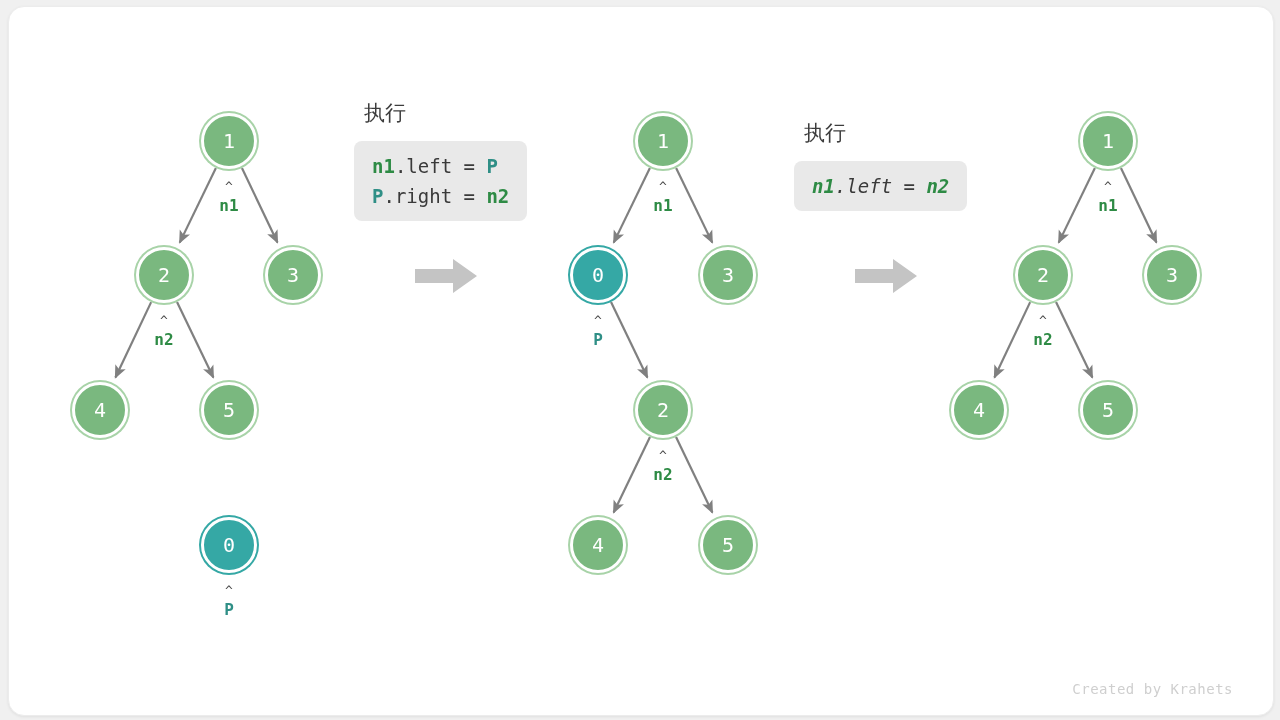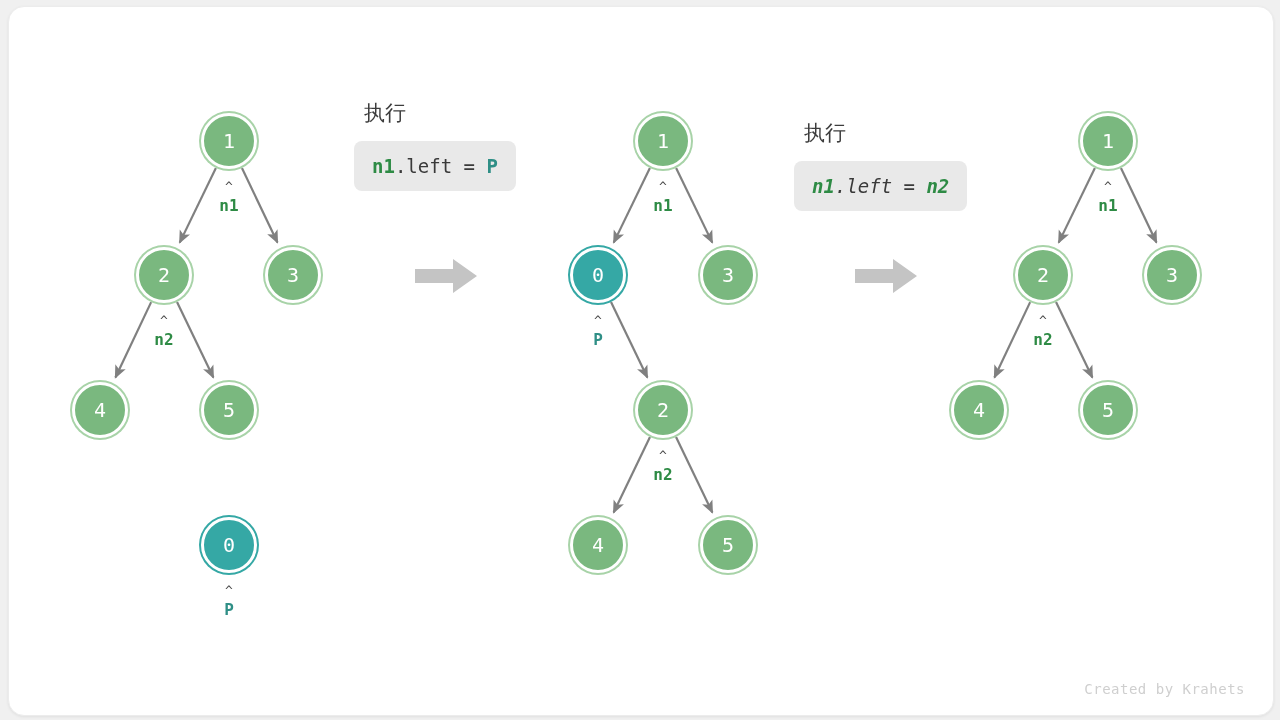--- a/index.html
+++ b/index.html
@@ -89,21 +89,21 @@
     line-height:30px;
     color:#3a3a3a;
     white-space:pre;
   }
   .codebox .v-green{color:#2e8b45;font-weight:bold;}
   .codebox .v-teal{color:#2f8f86;font-weight:bold;}
 
   
   #watermark{
     position:absolute;
-    right:28px;bottom:18px;
+    right:40px;bottom:18px;
     font-family:"DejaVu Sans Mono","Liberation Mono",monospace;
     font-size:14px;
     color:#cfcfcf;
     letter-spacing:.5px;
   }
 </style>
 </head>
 <body>
 
 <div id="card">
@@ -216,19 +216,19 @@
           <span class="caret">^</span>
           <span class="name">n1</span>
         </div>
         <div class="ptr green" style="left: 1034px; top: 308px;">
           <span class="caret">^</span>
           <span class="name">n2</span>
         </div>
       </div>
     <div id="captions-root">
         <div class="caption" style="left: 355px; top: 92px;">执行</div>
-        <div class="codebox" style="left: 345px; top: 134px;"><div><span class="v-green">n1</span><span>.left = </span><span class="v-teal">P</span></div></div>
+        <div class="codebox" style="left: 345px; top: 134px;"><div><span class="v-green">n1</span><span>.left = </span><span class="v-teal">P</span></div><div><span class="v-teal">P</span><span>.right = </span><span class="v-green">n2</span></div></div>
         <div class="caption" style="left: 795px; top: 112px;">执行</div>
         <div class="codebox" style="left: 785px; top: 154px; font-style: italic;"><div><span class="v-green">n1</span><span>.left = </span><span class="v-green">n2</span></div></div>
       </div>
   </div>
   <div id="watermark">Created by Krahets</div>
 </div>
 
 </body></html>

